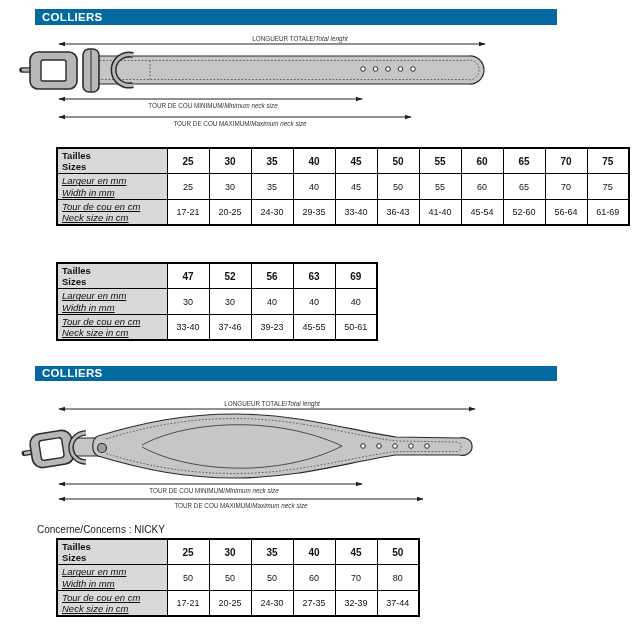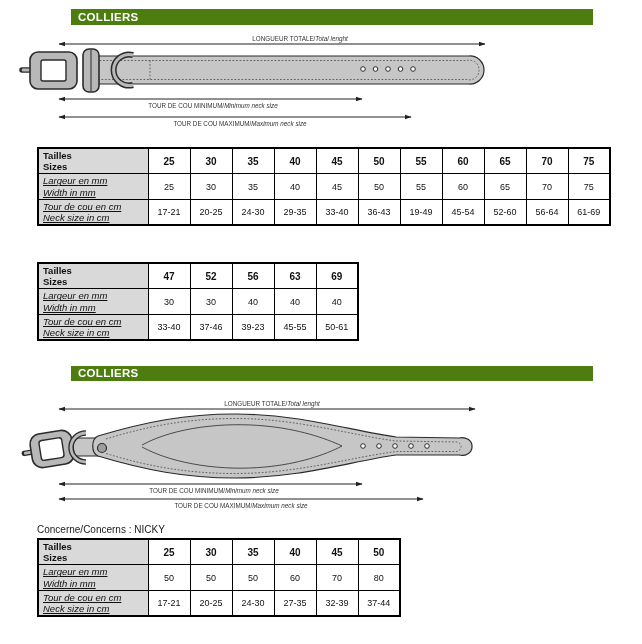--- a/index.html
+++ b/index.html
@@ -1,26 +1,26 @@
 <!DOCTYPE html>
 <html><head>
 <meta charset="utf-8">
 <style>
   html,body { margin:0; padding:0; background:#fff; }
   .page {
     position:relative; width:642px; height:644px; background:#ffffff;
     font-family:"Liberation Sans", sans-serif; color:#111; overflow:hidden;
   }
   .bar {
-    position:absolute; left:35px; width:522px; height:16px; background:#4d7c0f;
+    position:absolute; left:35px; width:522px; height:16px; background:#0369a1;
     color:#fff; font-weight:bold; font-size:11.5px; line-height:16px;
-    padding-left:7px; box-sizing:border-box; letter-spacing:0.3px;margin-left:36px;
+    padding-left:7px; box-sizing:border-box; letter-spacing:0.3px;
   }
   .caption { position:absolute; left:37px; font-size:10px; color:#1a1a1a; white-space:nowrap; }
-  .sizes-table { position:absolute; border-collapse:collapse; table-layout:fixed; border:2px solid #000; }
+  .sizes-table { position:absolute; border-collapse:collapse; table-layout:fixed; border:2px solid #000;margin-left:19px; }
   .sizes-table th, .sizes-table td { border:1px solid #000; overflow:hidden; }
   .sizes-table th.rowhead {
     background:#d9d9d9; text-align:left; vertical-align:middle;
     padding:1px 4px; font-size:9.5px; line-height:1.18; font-weight:normal;
   }
   .sizes-table tr.r0 th.rowhead { font-weight:bold; }
   .sizes-table tr.r1 th.rowhead, .sizes-table tr.r2 th.rowhead { font-style:italic;text-decoration:underline; }
   .sizes-table td { text-align:center; vertical-align:middle; font-size:9px; }
   .sizes-table tr.r0 td { font-weight:bold; font-size:10px; }
   .sizes-table tr.r0 { height:24px; }
@@ -138,21 +138,21 @@
           <th class="rowhead">
             <div>Tour de cou en cm</div>
             <div>Neck size in cm</div>
           </th>
           <td>17-21</td>
           <td>20-25</td>
           <td>24-30</td>
           <td>29-35</td>
           <td>33-40</td>
           <td>36-43</td>
-          <td>19-49</td>
+          <td>41-40</td>
           <td>45-54</td>
           <td>52-60</td>
           <td>56-64</td>
           <td>61-69</td>
         </tr>
       </tbody>
     </table>
 
   <table class="sizes-table" style="left:37px; top:262px;">
       <colgroup>

